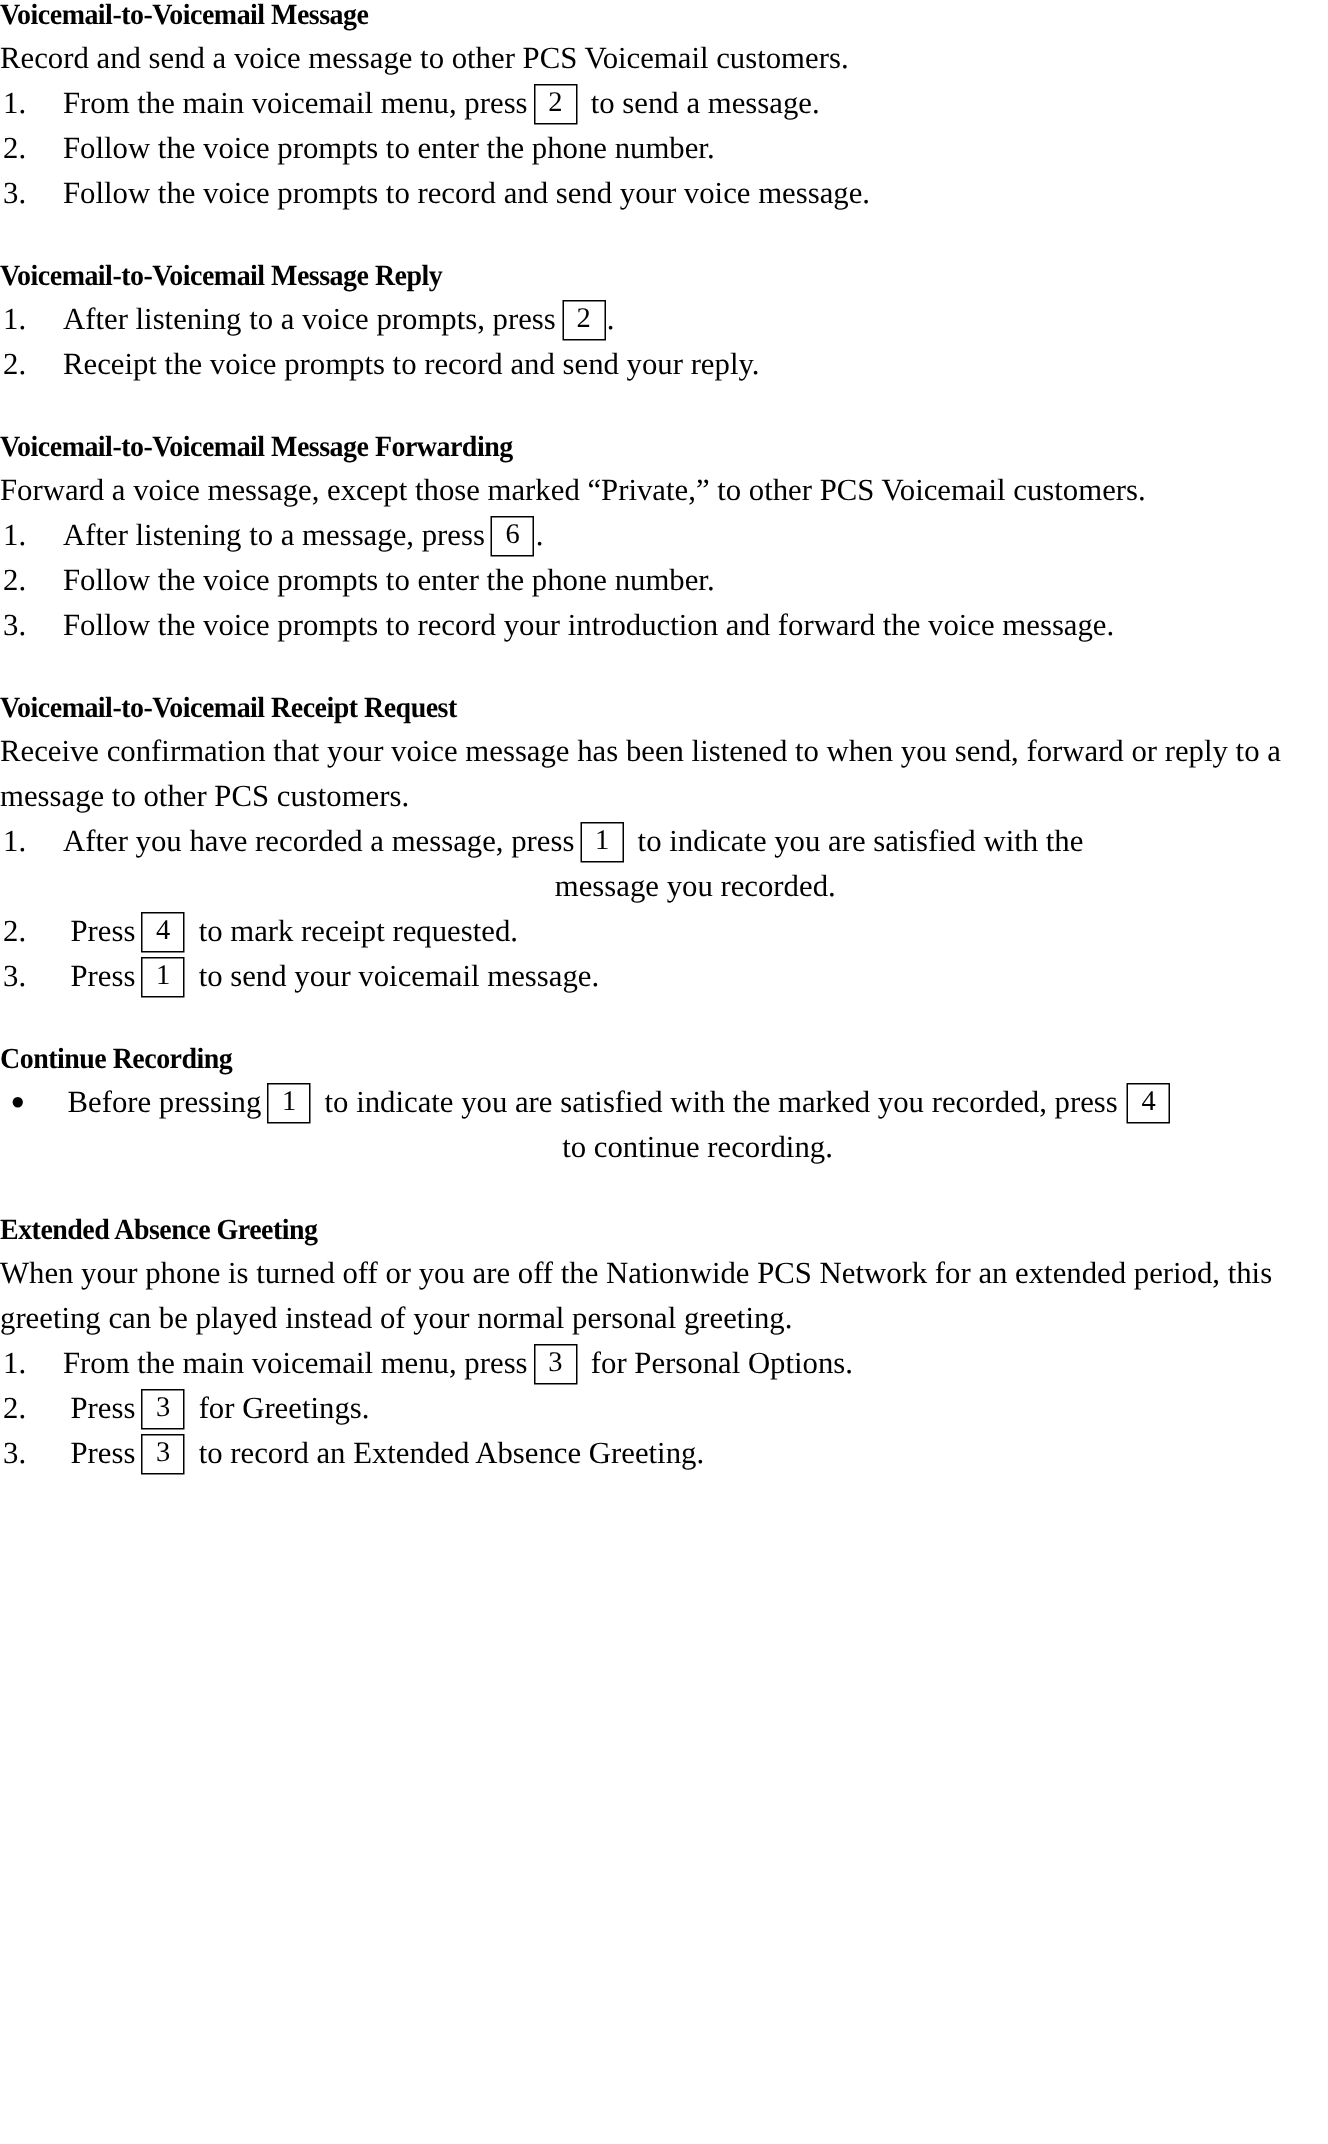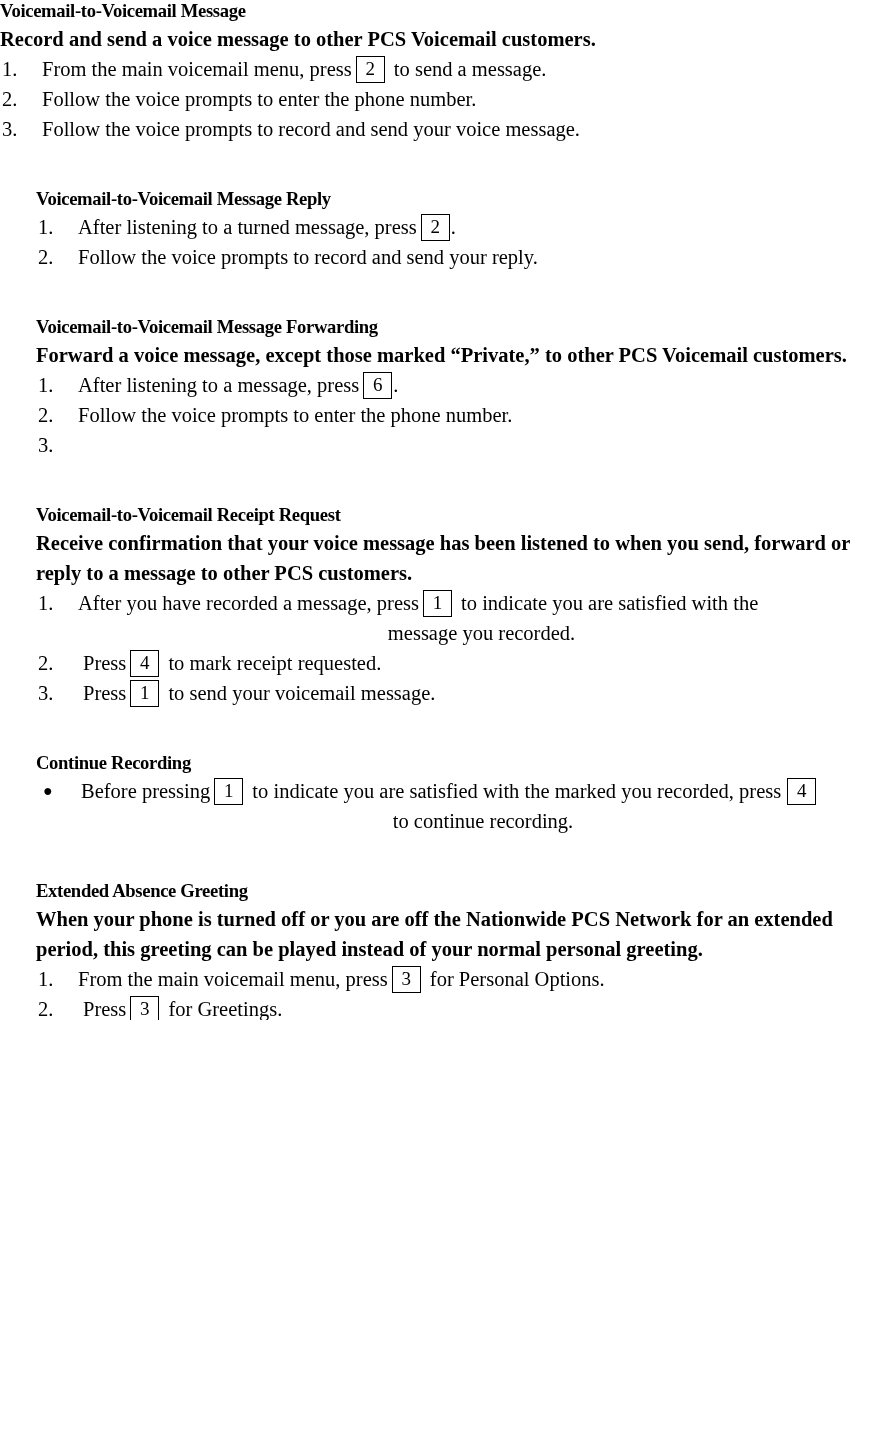--- a/index.html
+++ b/index.html
@@ -23,22 +23,21 @@
     left: 0px;
     top: 0px;
     width: 885px;
   }
 
   
   .section {
     margin: 0;
   }
   .section + .section {
-    margin-top: 44px;
-    padding-left: 36px;
+    margin-top: 30px;
   }
 
   
   .heading {
     font-family: "Liberation Serif", "DejaVu Serif", serif;
     font-weight: bold;
     font-size: 19.5px;
     line-height: 22px;
     letter-spacing: -0.35px;
     margin: 0 0 2px 0;
@@ -46,21 +45,20 @@
     transform: scaleX(0.955);
     transform-origin: left center;
   }
 
   
   .para {
     font-size: 20.5px;
     line-height: 30px;
     margin: 0;
     max-width: 876px;
-    font-weight: bold;
   }
 
   
   .steps {
     margin: 0;
     padding: 0;
     list-style: none;
   }
   .step {
     position: relative;
@@ -151,40 +149,40 @@
         <li class="step">
           <span class="marker">3.</span><span>Follow the voice prompts to record and send your voice message.</span>
         </li>
       </ol>
     </div>
 
     <div class="section">
       <div class="heading">Voicemail-to-Voicemail Message Reply</div>
       <ol class="steps">
         <li class="step">
-          <span class="marker">1.</span><span>After listening to a turned message, press</span><span class="key tight">2</span><span>.</span>
-        </li>
-        <li class="step">
-          <span class="marker">2.</span><span>Follow the voice prompts to record and send your reply.</span>
+          <span class="marker">1.</span><span>After listening to a voice prompts, press</span><span class="key tight">2</span><span>.</span>
+        </li>
+        <li class="step">
+          <span class="marker">2.</span><span>Receipt the voice prompts to record and send your reply.</span>
         </li>
       </ol>
     </div>
 
     <div class="section">
       <div class="heading">Voicemail-to-Voicemail Message Forwarding</div>
       <p class="para">Forward a voice message, except those marked “Private,” to other PCS Voicemail customers.</p>
       <ol class="steps">
         <li class="step">
           <span class="marker">1.</span><span>After listening to a message, press</span><span class="key tight">6</span><span>.</span>
         </li>
         <li class="step">
           <span class="marker">2.</span><span>Follow the voice prompts to enter the phone number.</span>
         </li>
         <li class="step">
-          <span class="marker">3.</span>
+          <span class="marker">3.</span><span>Follow the voice prompts to record your introduction and forward the voice message.</span>
         </li>
       </ol>
     </div>
 
     <div class="section">
       <div class="heading">Voicemail-to-Voicemail Receipt Request</div>
       <p class="para">Receive confirmation that your voice message has been listened to when you send, forward or reply to a message to other PCS customers.</p>
       <ol class="steps">
         <li class="step">
           <span class="marker">1.</span><span>After you have recorded a message, press</span><span class="key">1</span><span> to indicate you are satisfied with the</span><span class="cont">message you recorded.</span>

